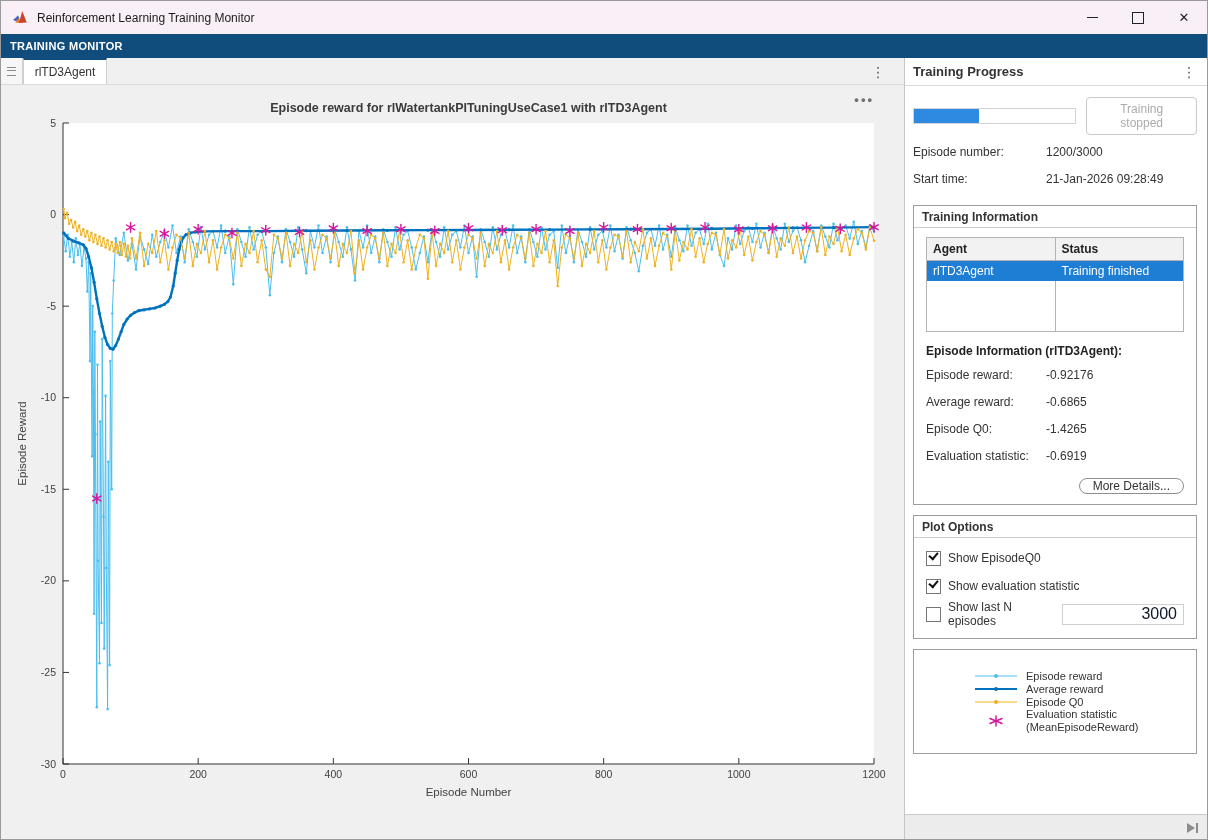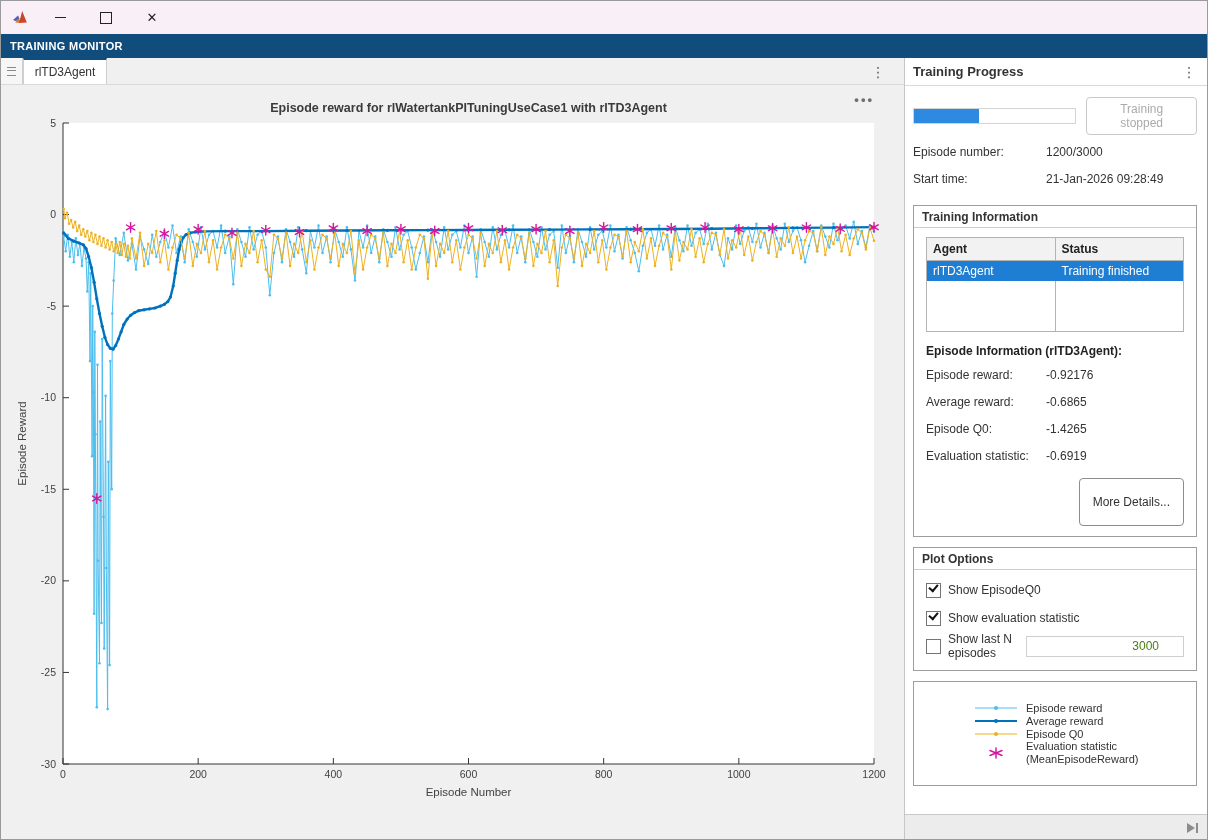--- a/index.html
+++ b/index.html
@@ -30,42 +30,42 @@
   .right-panel{width:305px;background:#fff;border-left:1px solid #c6c6c6;display:flex;flex-direction:column;box-sizing:border-box;}
   .panel-header{height:28px;border-bottom:1px solid #dadada;display:flex;align-items:center;padding:0 8px;box-sizing:border-box;gap:37px;}
   .panel-header .ph-title{font-size:13px;font-weight:bold;color:#333;flex:1;}
   .vdots{color:#555;font-size:14px;line-height:14px;padding:0 3px;}
   .panel-body{flex:1;padding:8px 10px 0 8px;overflow:hidden;}
   .progress-row{display:flex;align-items:center;margin:3px 0 10px 0;}
   .pbar{width:164px;height:16px;border:1px solid #d4d4d4;background:#fff;box-sizing:border-box;}
   .pbar-fill{height:100%;background:#2e8ae0;}
   .btn{background:#fff;border:1px solid #c9c9c9;border-radius:4px;font-size:12px;font-family:"Liberation Sans",sans-serif;}
   .btn.disabled{color:#ababab;padding:4px 10px;margin-left:10px;}
-  .btn.enabled{color:#333;border-color:#8d8d8d;padding:16px 13px;}
+  .btn.enabled{color:#333;border-color:#8d8d8d;padding:0 13px;border-radius:8px;}
   .kv{display:flex;font-size:12px;color:#333;margin-bottom:12px;line-height:15px;}
   .kv .k{width:133px;flex:none;}
   .kv .v{flex:1;}
   .groupbox{border:1px solid #9d9d9d;margin-top:18px;}
   .gb-title{font-size:12px;font-weight:bold;color:#333;padding:4px 8px 3px 8px;border-bottom:1px solid #cccccc;}
   .gb-body{padding:9px 12px 10px 12px;display:flex;flex-direction:column;}
   table.agents{border-collapse:collapse;width:100%;border:1px solid #b3b3b3;font-size:12px;}
   table.agents th{background:#f2f2f2;text-align:left;font-weight:bold;color:#222;padding:4px 6px;border-bottom:1px solid #b3b3b3;}
   table.agents th + th, table.agents td + td{border-left:1px solid #b3b3b3;}
   table.agents td{padding:3px 6px;}
   tr.selected{background:#1d7ed3;color:#fff;}
   tr.selected td + td{border-left-color:#1d7ed3;}
   td.filler{height:44px;background:#fff;}
   .ep-head{font-size:12px;font-weight:bold;color:#222;margin:12px 0 10px 0;}
   .kv2{display:flex;font-size:12px;color:#333;margin-bottom:13px;}
   .kv2 .k{width:120px;flex:none;}
   .more-row{display:flex;justify-content:flex-end;margin-top:2px;}
   .opt-row{display:flex;align-items:center;height:28px;font-size:12px;color:#333;}
   .cb{width:13px;height:13px;border:1px solid #757575;background:#fff;margin-right:7px;flex:none;position:relative;}
   .cb.checked:after{content:"";position:absolute;left:2px;top:0px;width:7px;height:4px;border-left:2px solid #111;border-bottom:2px solid #111;transform:rotate(-50deg);}
-  .nin{margin-left:auto;width:108px;height:19px;border:1px solid #cfcfcf;font-size:12px;color:#4d7c0f;text-align:right;padding:0 24px;background:#fff;font-family:"Liberation Sans",sans-serif;}
+  .nin{margin-left:auto;width:108px;height:19px;border:1px solid #cfcfcf;font-size:16px;color:#0f172a;text-align:right;padding:0 6px;background:#fff;font-family:"Liberation Sans",sans-serif;}
   .legend-box{border:1px solid #9d9d9d;margin-top:10px;height:103px;background:#fff;display:flex;flex-direction:column;justify-content:center;padding-left:60px;}
   .lg-row{display:flex;align-items:center;height:13px;}
   .lg-swatch{width:44px;margin-right:8px;flex:none;display:flex;align-items:center;justify-content:center;}
   .lg-label{font-size:11px;color:#333;white-space:nowrap;}
   .lg-row.two{height:auto;align-items:center;}
   .lg-label2{font-size:11px;color:#333;line-height:13px;}
   .panel-footer{height:26px;background:#ececec;border-top:1px solid #c9c9c9;display:flex;align-items:center;justify-content:flex-end;padding-right:8px;}
 </style>
 </head>
 <body>
@@ -73,20 +73,21 @@
 <div class="window">
 
   <div class="titlebar">
     <span class="app-icon">
       <svg width="16" height="15" viewBox="0 0 16 15">
         <polygon points="0,10 5,5.5 6.5,8.5 3,11.2" fill="#4a63c8"></polygon>
         <polygon points="2.2,12.5 6,8 8,13" fill="#e87722"></polygon>
         <polygon points="6,13 9.2,1 13.8,12.6" fill="#c9452c"></polygon>
       </svg>
     </span>
+    <span class="title">Reinforcement Learning Training Monitor</span>
     <div class="win-btn">
         <span class="min-glyph"></span>
       </div>
     <div class="win-btn">
         <span class="max-glyph"></span>
       </div>
     <div class="win-btn">
         <span class="close-glyph">✕</span>
       </div>
   </div>

